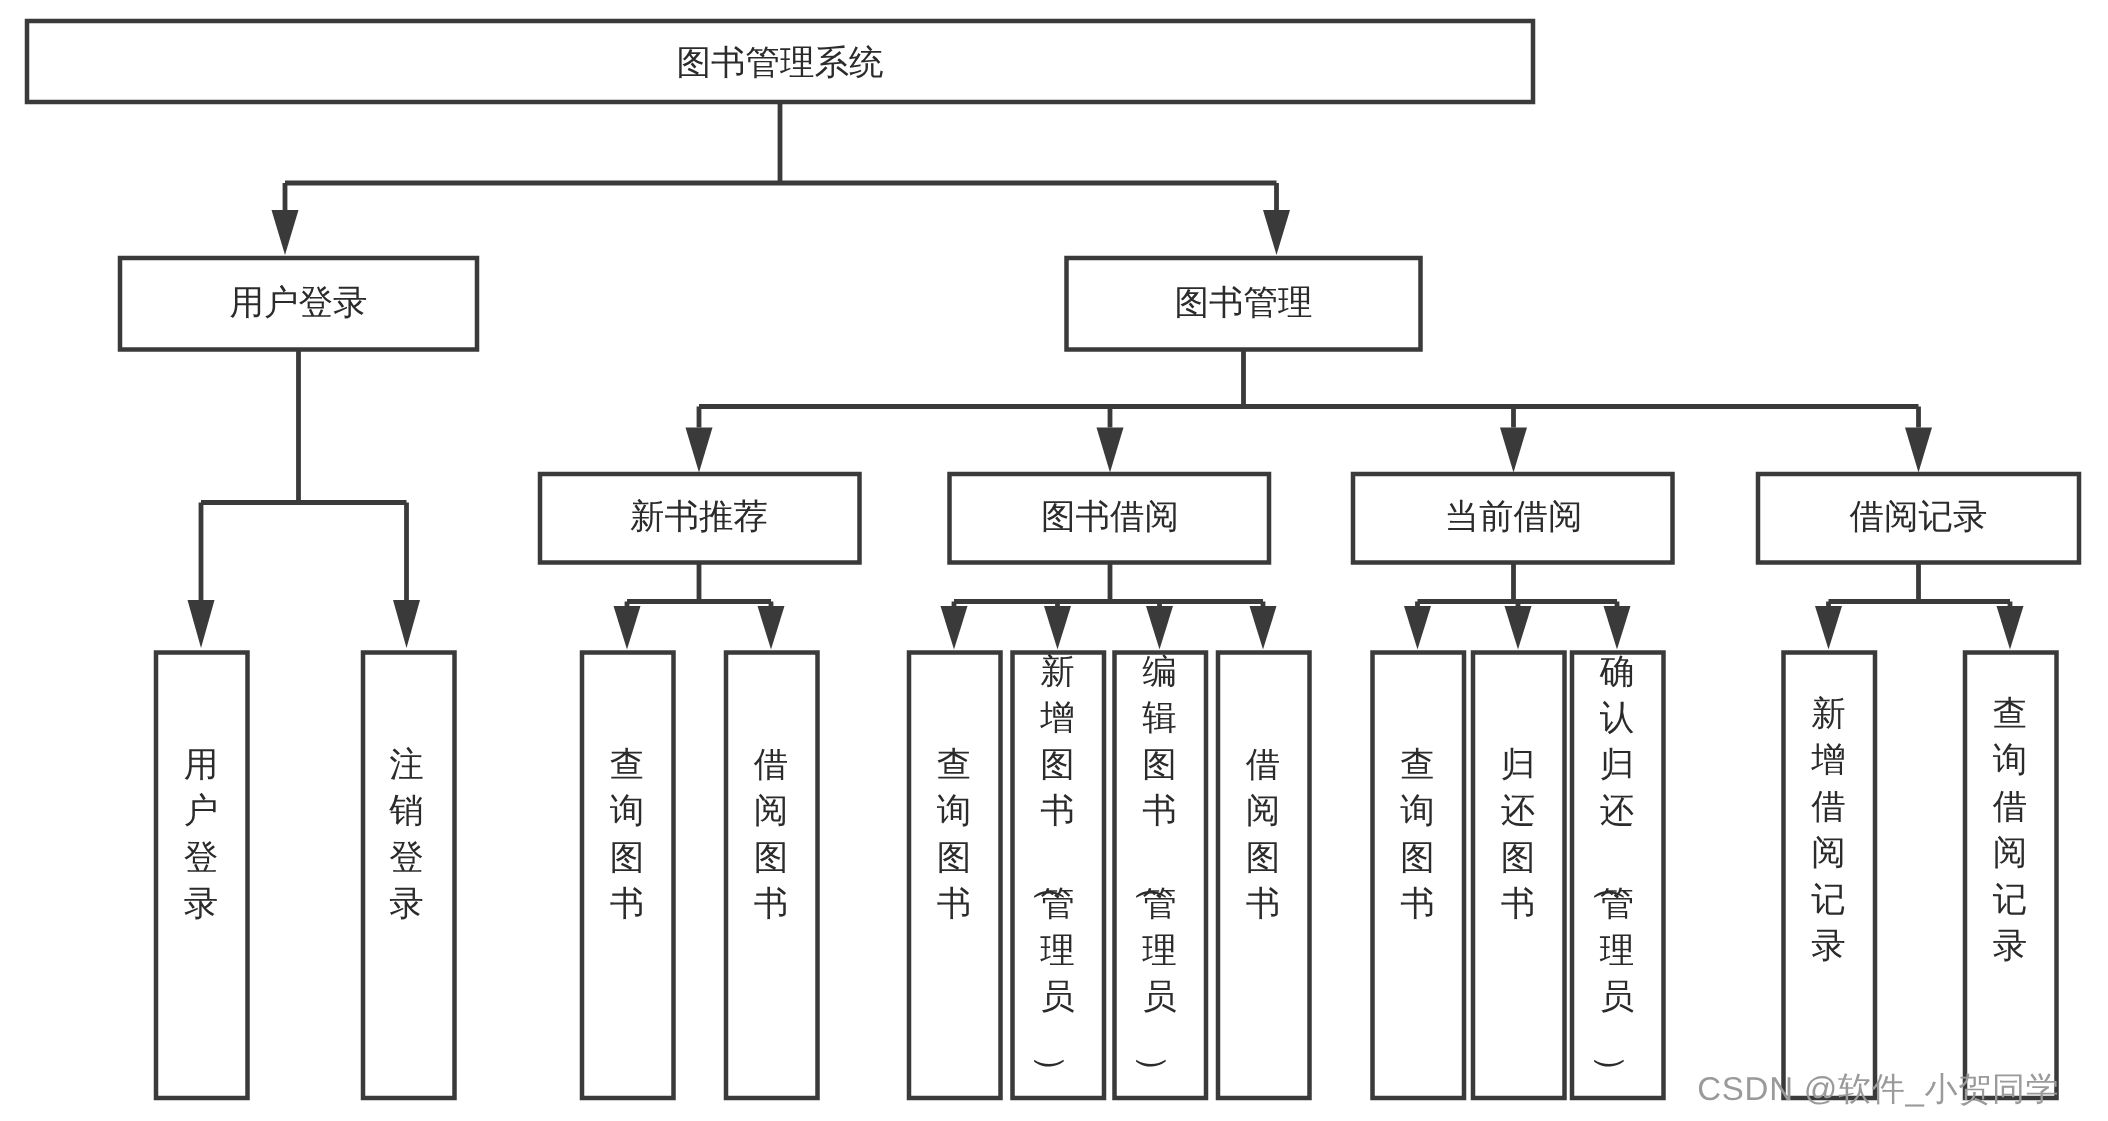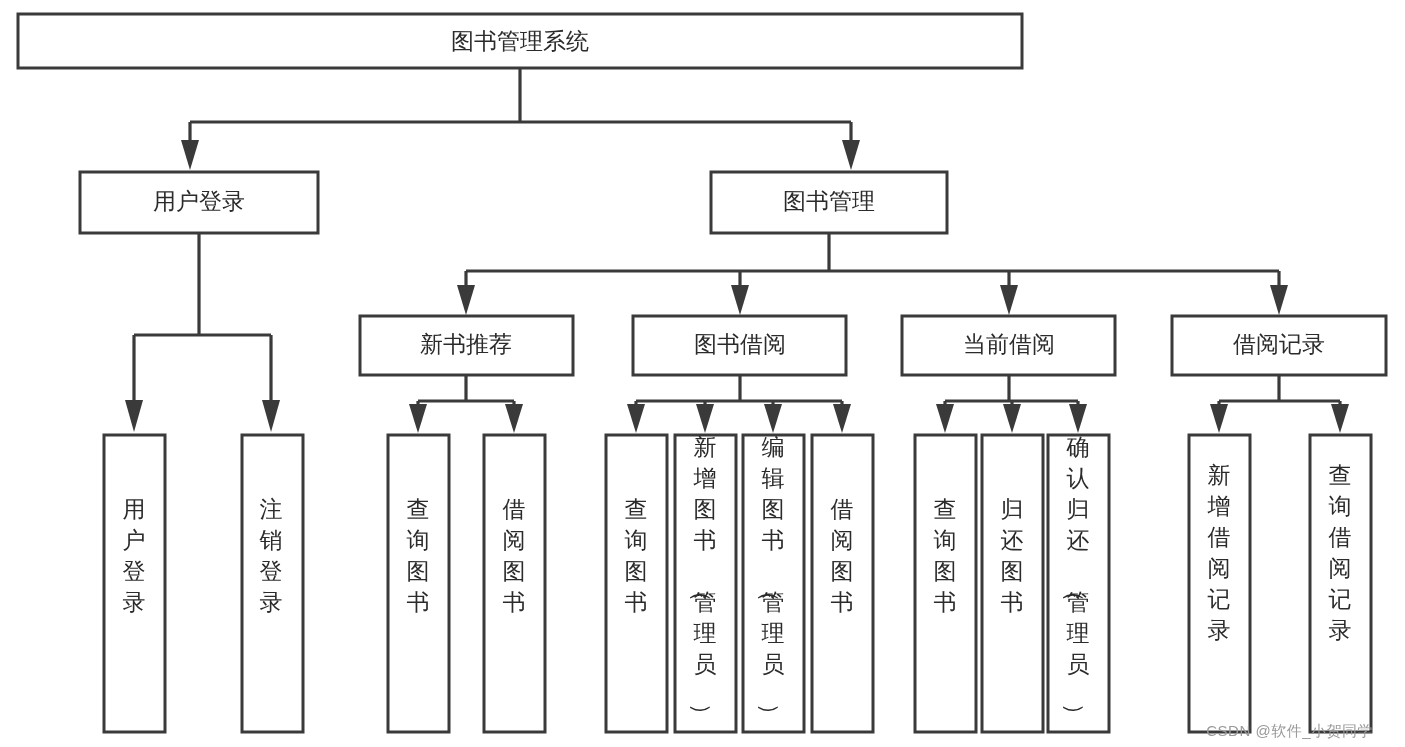--- a/index.html
+++ b/index.html
@@ -53,21 +53,21 @@
     font-family: "Liberation Sans", "DejaVu Sans", sans-serif;
     font-size: 23px;
     fill: #2b2b2b;
     text-anchor: middle;
   }
   .watermark-text {
     position: absolute;
     right: 14px;
     bottom: 6px;
     font-family: "Liberation Sans", "DejaVu Sans", sans-serif;
-    font-size: 15px;
+    font-size: 22px;
     color: #9a9a9a;
     white-space: nowrap;
     letter-spacing: 0.5px;
   }
 </style>
 </head>
 <body>
 
 <div id="diagram-root">
 

